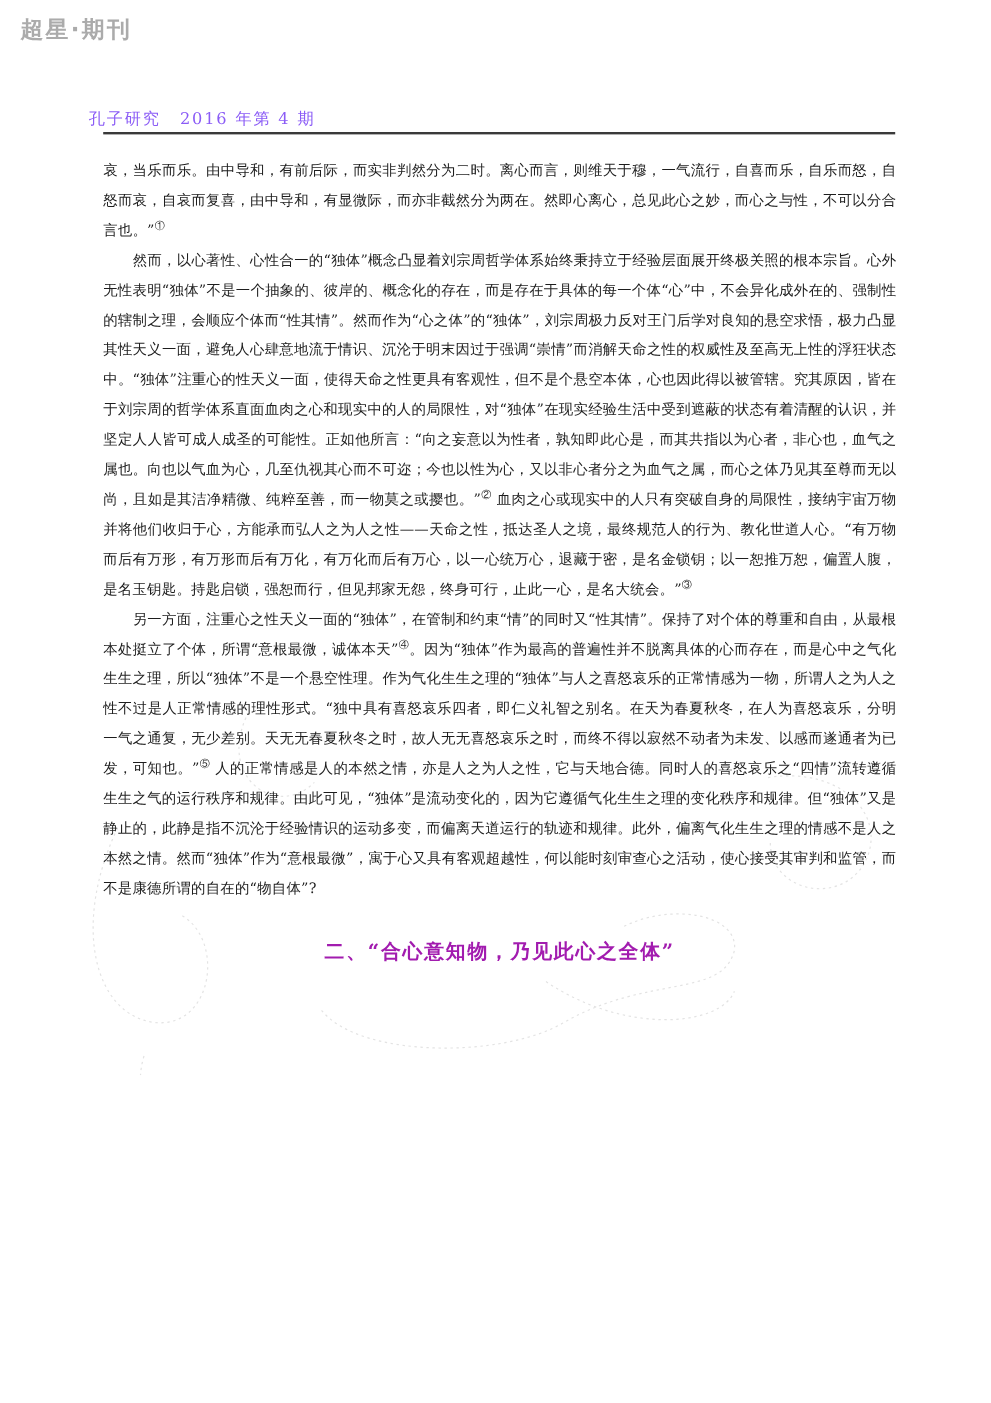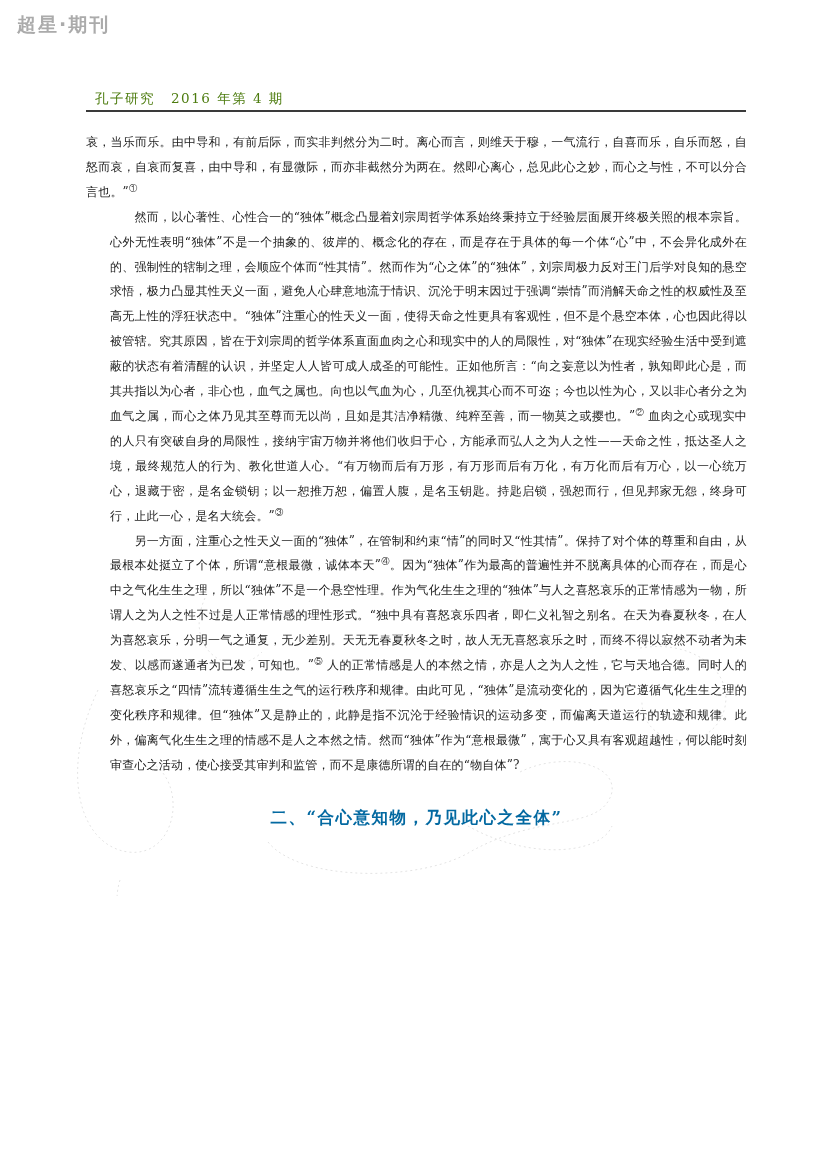--- a/index.html
+++ b/index.html
@@ -18,24 +18,24 @@
     top: 12px;
     font-family: "DejaVu Sans", sans-serif;
     font-weight: 600;
     font-size: 19px;
     letter-spacing: 2px;
     color: #ababab;
     user-select: none;
   }
   .running-header {
     position: absolute;
-    left: 95px;
+    left: 74px;
     top: 90px;
     font-size: 13.5px;
-    color: #4d7c0f;
+    color: #8b5cf6;
     letter-spacing: 1.5px;
     white-space: nowrap;
   }
   .running-header .issue { margin-left: 16px; }
   .header-rule {
     position: absolute;
     left: 86px;
     top: 110px;
     width: 660px;
     height: 2px;
@@ -49,29 +49,29 @@
   }
   .body-col p {
     margin: 0;
     font-size: 12px;
     line-height: 24.9px;
     text-align: justify;
     text-justify: inter-ideograph;
     letter-spacing: 0.2px;
     color: #1d1d1d;
   }
-  .body-col p.indent { text-indent: 2.05em; margin-left: 24px; }
+  .body-col p.indent { text-indent: 2.05em; }
   sup { font-size: 0.7em; vertical-align: super; line-height: 0; }
   .section-heading {
     margin: 29px 0 21px 0;
     text-align: center;
     font-weight: bold;
     font-size: 16.5px;
     letter-spacing: 1.5px;
-    color: #0369a1;
+    color: #a21caf;
     font-family: "DejaVu Serif", serif;
   }
   .footnote-divider {
     position: absolute;
     left: 86px;
     top: 1016px;
     width: 133px;
     height: 2px;
     background: #3e3e3e;
   }

